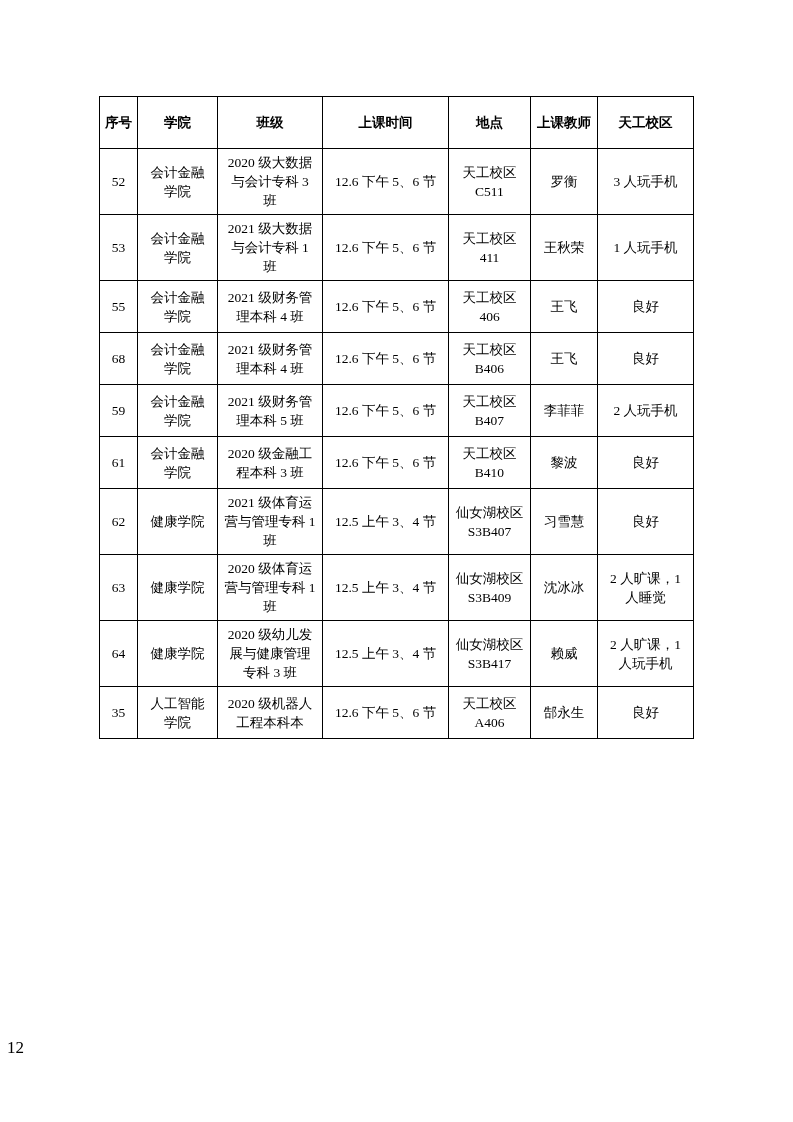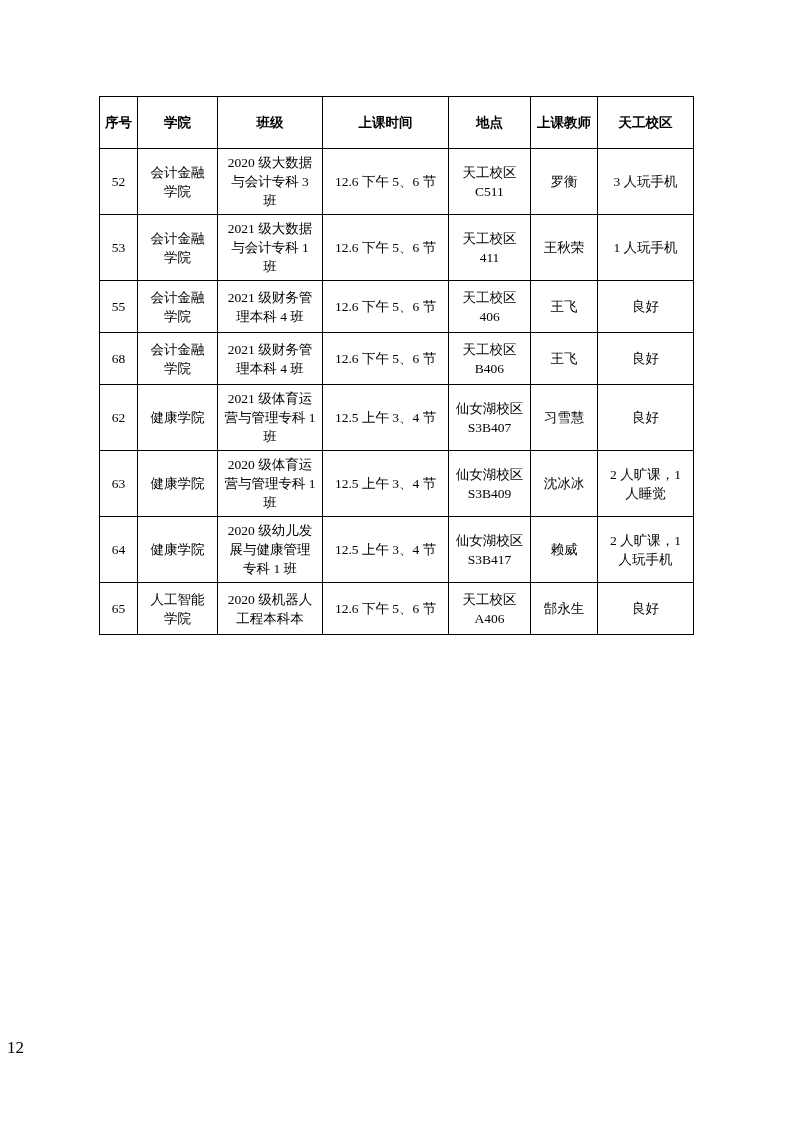--- a/index.html
+++ b/index.html
@@ -111,48 +111,66 @@
         <tr>
           <td>68</td>
           <td>会计金融学院</td>
           <td>2021 级财务管理本科 4 班</td>
           <td>12.6 下午 5、6 节</td>
           <td>天工校区 B406</td>
           <td>王飞</td>
           <td>良好</td>
         </tr>
         <tr>
+          <td>59</td>
+          <td>会计金融学院</td>
+          <td>2021 级财务管理本科 5 班</td>
+          <td>12.6 下午 5、6 节</td>
+          <td>天工校区 B407</td>
+          <td>李菲菲</td>
+          <td>2 人玩手机</td>
+        </tr>
+        <tr>
+          <td>61</td>
+          <td>会计金融学院</td>
+          <td>2020 级金融工程本科 3 班</td>
+          <td>12.6 下午 5、6 节</td>
+          <td>天工校区 B410</td>
+          <td>黎波</td>
+          <td>良好</td>
+        </tr>
+        <tr>
           <td>62</td>
           <td>健康学院</td>
           <td>2021 级体育运营与管理专科 1 班</td>
           <td>12.5 上午 3、4 节</td>
           <td>仙女湖校区 S3B407</td>
           <td>习雪慧</td>
           <td>良好</td>
         </tr>
         <tr>
           <td>63</td>
           <td>健康学院</td>
           <td>2020 级体育运营与管理专科 1 班</td>
           <td>12.5 上午 3、4 节</td>
           <td>仙女湖校区 S3B409</td>
           <td>沈冰冰</td>
           <td>2 人旷课，1 人睡觉</td>
         </tr>
         <tr>
           <td>64</td>
           <td>健康学院</td>
-          <td>2020 级幼儿发展与健康管理专科 1 班</td>
+          <td>2020 级幼儿发展与健康管理专科 3 班</td>
           <td>12.5 上午 3、4 节</td>
           <td>仙女湖校区 S3B417</td>
           <td>赖威</td>
           <td>2 人旷课，1 人玩手机</td>
         </tr>
         <tr>
-          <td>65</td>
+          <td>35</td>
           <td>人工智能学院</td>
           <td>2020 级机器人工程本科本</td>
           <td>12.6 下午 5、6 节</td>
           <td>天工校区 A406</td>
           <td>郜永生</td>
           <td>良好</td>
         </tr>
       </tbody>
   </table>
 

